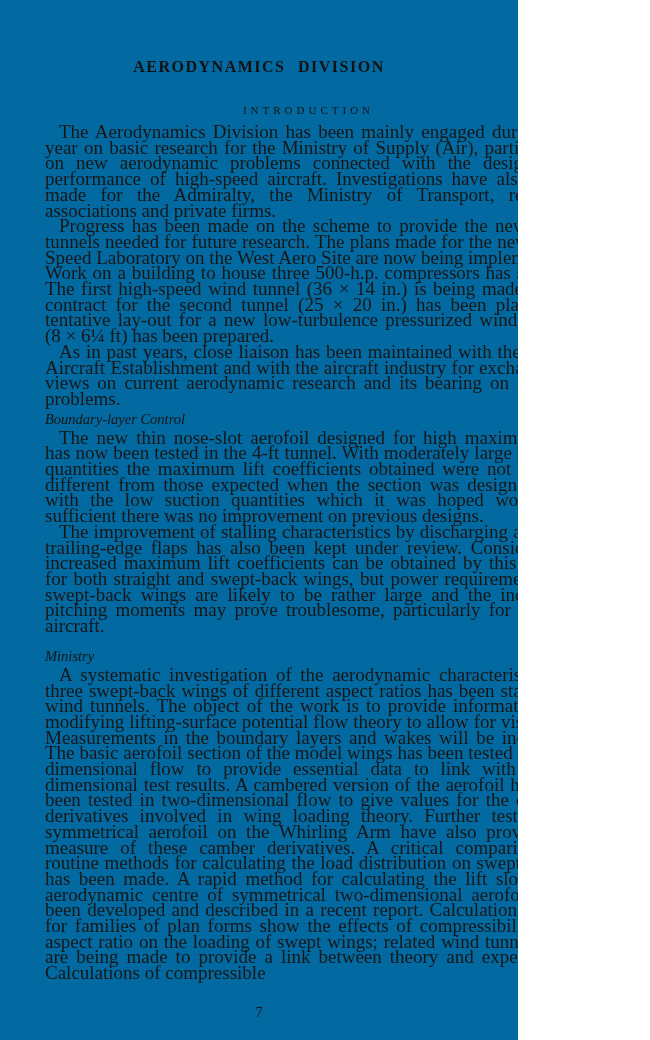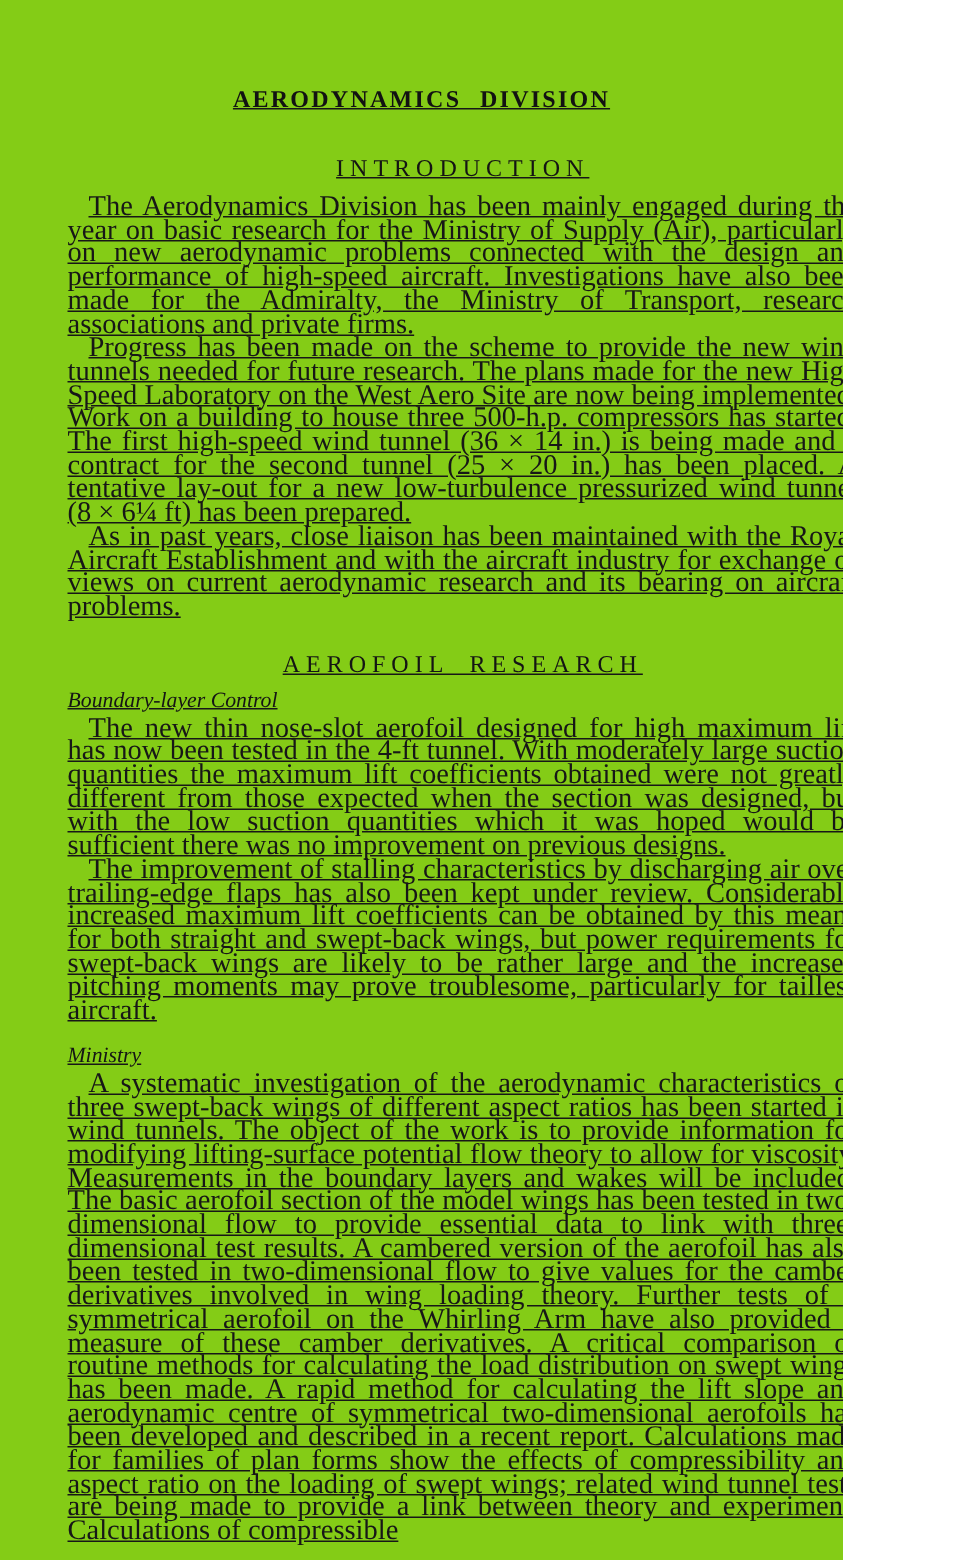--- a/index.html
+++ b/index.html
@@ -2,48 +2,47 @@
 <html><head>
 <meta charset="utf-8">
 <style>
   html, body {
     margin: 0;
     padding: 0;
     background: #ffffff;
   }
   .page {
     position: relative;
-    width: 562px;
+    width: 518px;
     height: 1040px;
-    background: #84cc16;
+    background: #0369a1;
     font-family: "Liberation Serif", "DejaVu Serif", serif;
     color: #171717;
     box-sizing: border-box;
     padding-top: 58px;
     overflow: hidden;
-    text-decoration: underline;
   }
   .page-title {
     margin: 0;
     text-align: center;
     font-size: 16px;
     font-weight: bold;
     letter-spacing: 1.5px;
     word-spacing: 7px;
     color: #121212;
   }
   .content {
     width: 527px;
     margin-left: 45px;
     margin-right: 78px;
   }
   .section-heading {
     margin: 28px 0 8px 0;
     text-align: center;
-    font-size: 16px;
+    font-size: 11px;
     font-weight: normal;
     letter-spacing: 4px;
     word-spacing: 6px;
     color: #141414;
   }
   .section-heading.second {
     margin-top: 22px;
     margin-bottom: 6px;
   }
   .subheading {
@@ -79,21 +78,20 @@
   <h1 class="page-title">AERODYNAMICS DIVISION</h1>
 
   <div class="content">
 
     <h2 class="section-heading">INTRODUCTION</h2>
 
     <p class="body-para">The Aerodynamics Division has been mainly engaged during the year on basic research for the Ministry of Supply (Air), particularly on new aerodynamic problems connected with the design and performance of high-speed aircraft.  Investigations have also been made for the Admiralty, the Ministry of Transport, research associations and private firms.</p>
     <p class="body-para">Progress has been made on the scheme to provide the new wind tunnels needed for future research.  The plans made for the new High Speed Laboratory on the West Aero Site are now being implemented.  Work on a building to house three 500-h.p. compressors has started.  The first high-speed wind tunnel (36 × 14 in.) is being made and a contract for the second tunnel (25 × 20 in.) has been placed.  A tentative lay-out for a new low-turbulence pressurized wind tunnel (8 × 6¼ ft) has been prepared.</p>
     <p class="body-para">As in past years, close liaison has been maintained with the Royal Aircraft Establishment and with the aircraft industry for exchange of views on current aerodynamic research and its bearing on aircraft problems.</p>
 
-    <h2 class="section-heading second">AEROFOIL RESEARCH</h2>
 
     <h3 class="subheading tight">Boundary-layer Control</h3>
 
     <p class="body-para">The new thin nose-slot aerofoil designed for high maximum lift has now been tested in the 4-ft tunnel.  With moderately large suction quantities the maximum lift coefficients obtained were not greatly different from those expected when the section was designed, but with the low suction quantities which it was hoped would be sufficient there was no improvement on previous designs.</p>
     <p class="body-para">The improvement of stalling characteristics by discharging air over trailing-edge flaps has also been kept under review.  Considerably increased maximum lift coefficients can be obtained by this means for both straight and swept-back wings, but power requirements for swept-back wings are likely to be rather large and the increased pitching moments may prove troublesome, particularly for tailless aircraft.</p>
 
     <h3 class="subheading">Ministry</h3>
 
     <p class="body-para">A systematic investigation of the aerodynamic characteristics of three swept-back wings of different aspect ratios has been started in wind tunnels. The object of the work is to provide information for modifying lifting-surface potential flow theory to allow for viscosity.  Measurements in the boundary layers and wakes will be included.  The basic aerofoil section of the model wings has been tested in two-dimensional flow to provide essential data to link with three-dimensional test results.  A cambered version of the aerofoil has also been tested in two-dimensional flow to give values for the camber derivatives involved in wing loading theory.  Further tests of a symmetrical aerofoil on the Whirling Arm have also provided a measure of these camber derivatives.  A critical comparison of routine methods for calculating the load distribution on swept wings has been made.  A rapid method for calculating the lift slope and aerodynamic centre of symmetrical two-dimensional aerofoils has been developed and described in a recent report.  Calculations made for families of plan forms show the effects of compressibility and aspect ratio on the loading of swept wings; related wind tunnel tests are being made to provide a link between theory and experiment.  Calculations of compressible</p>
 

